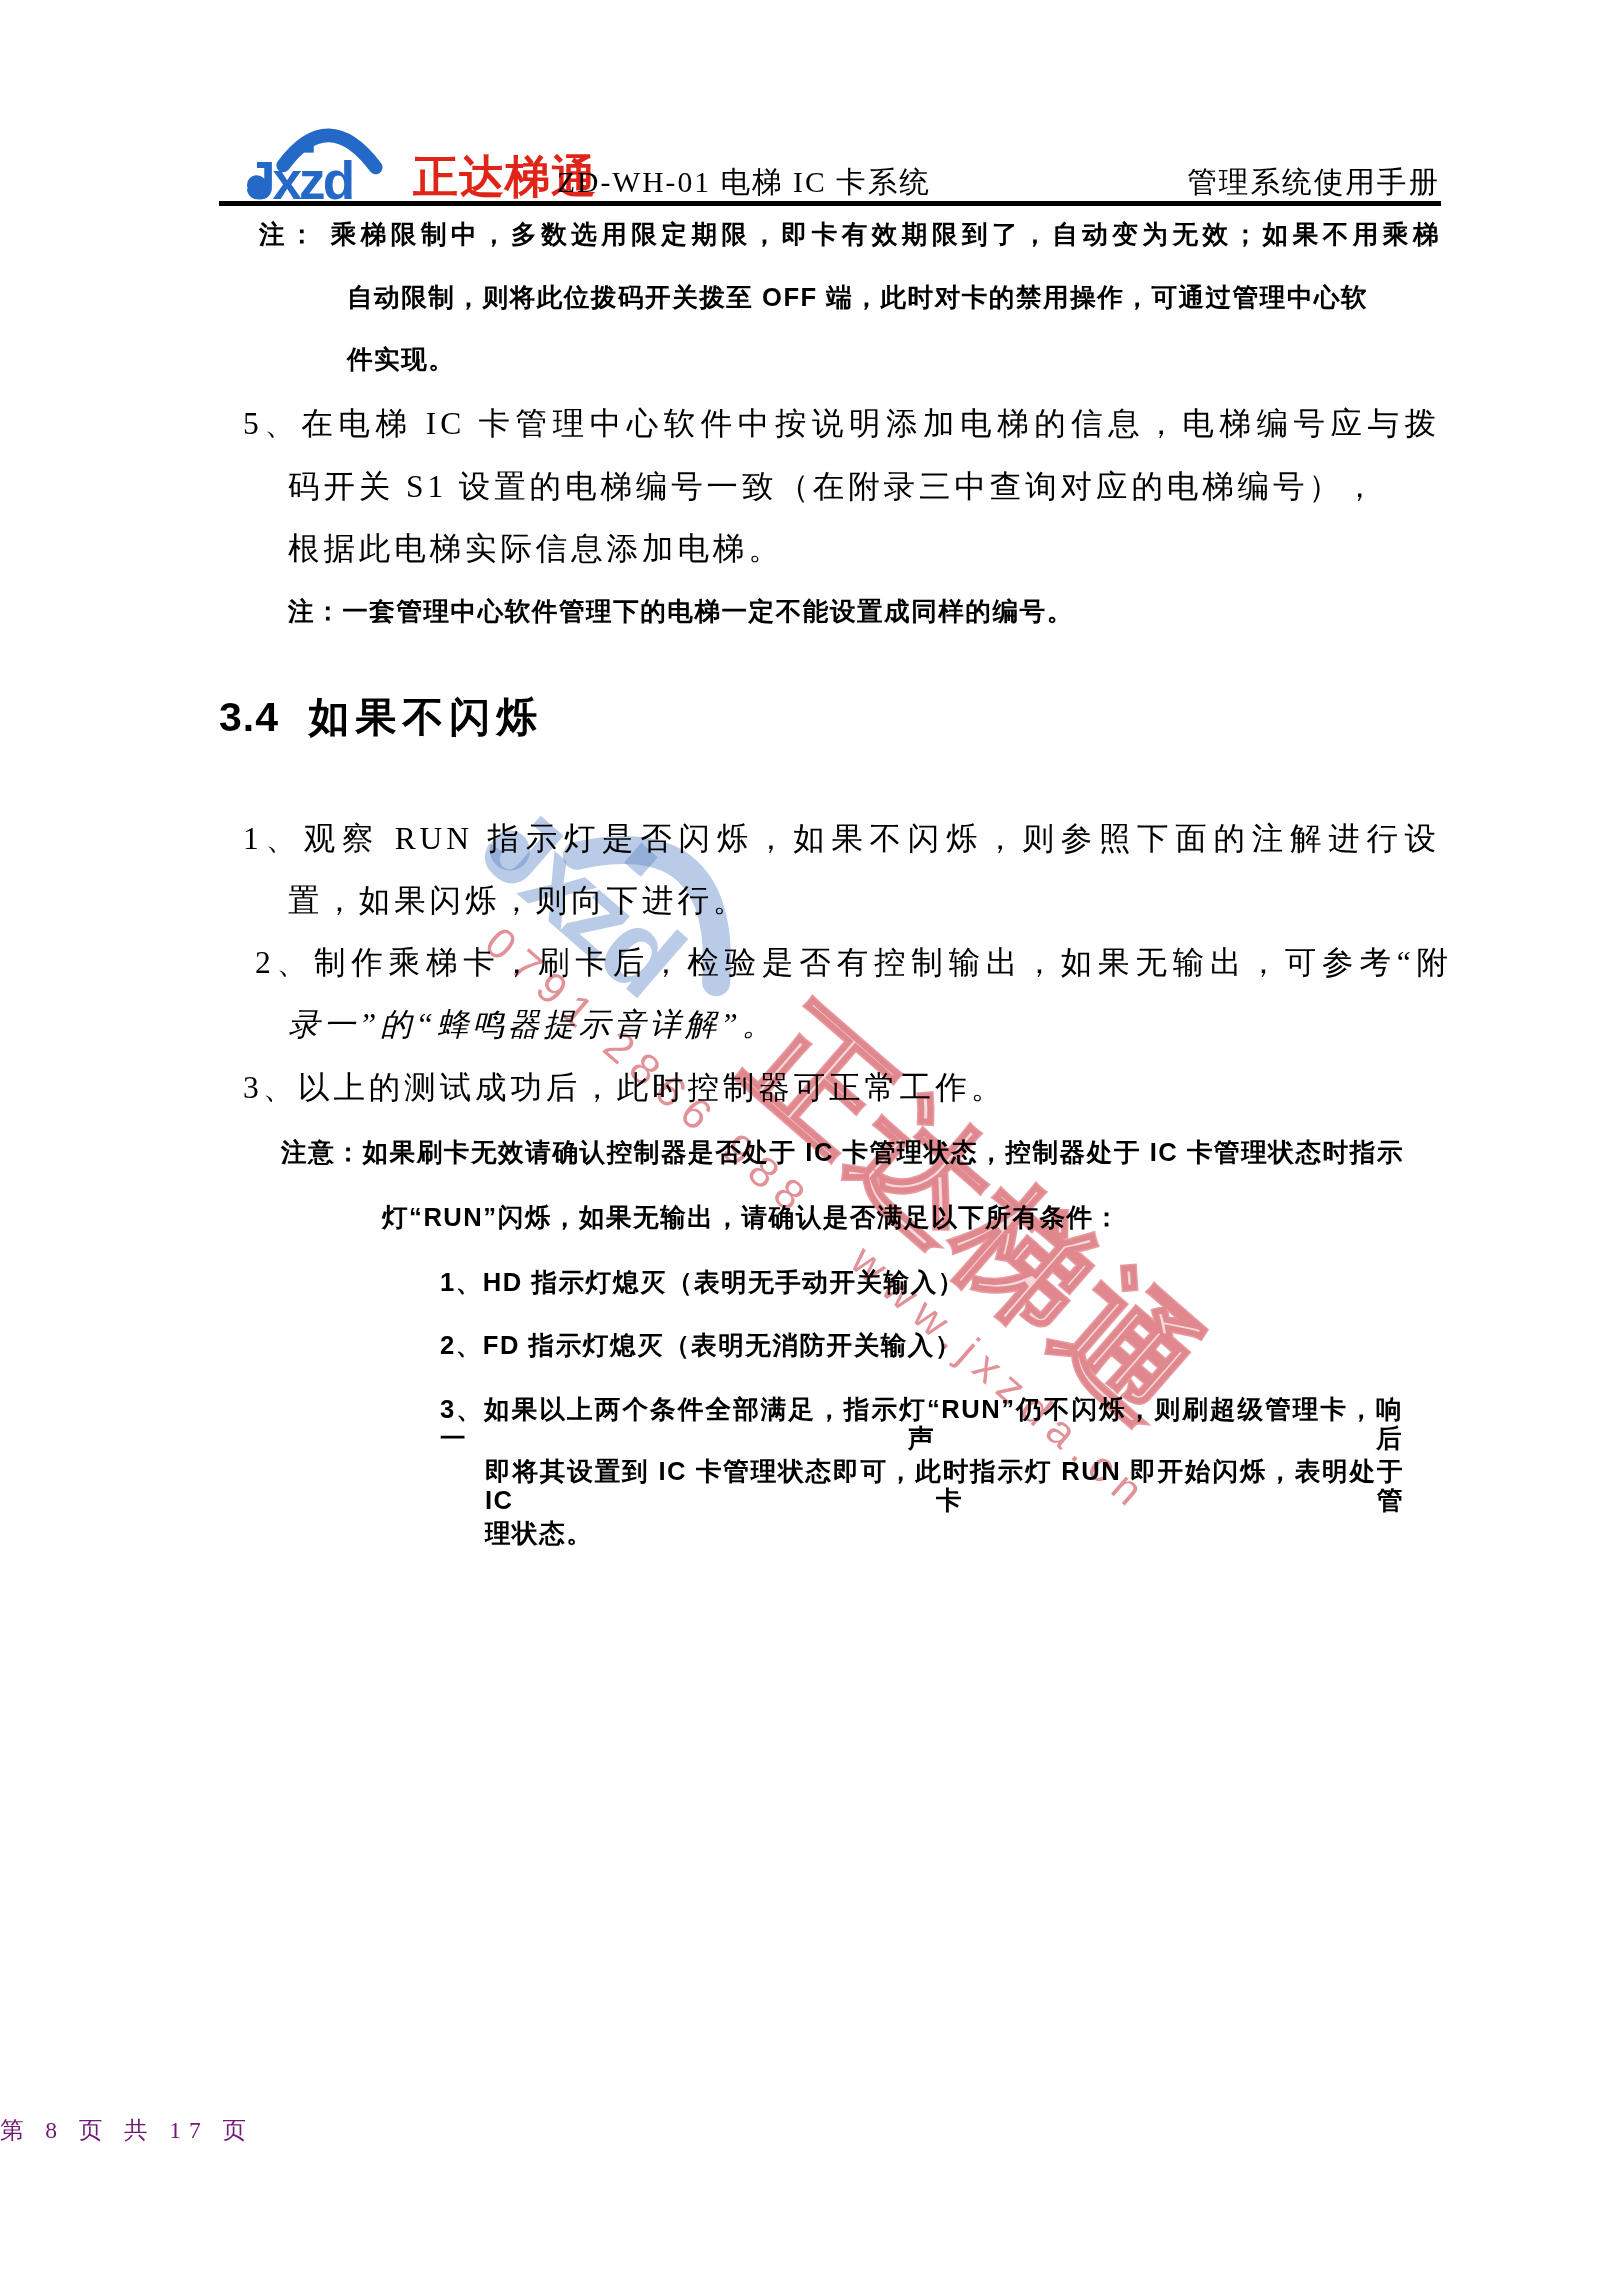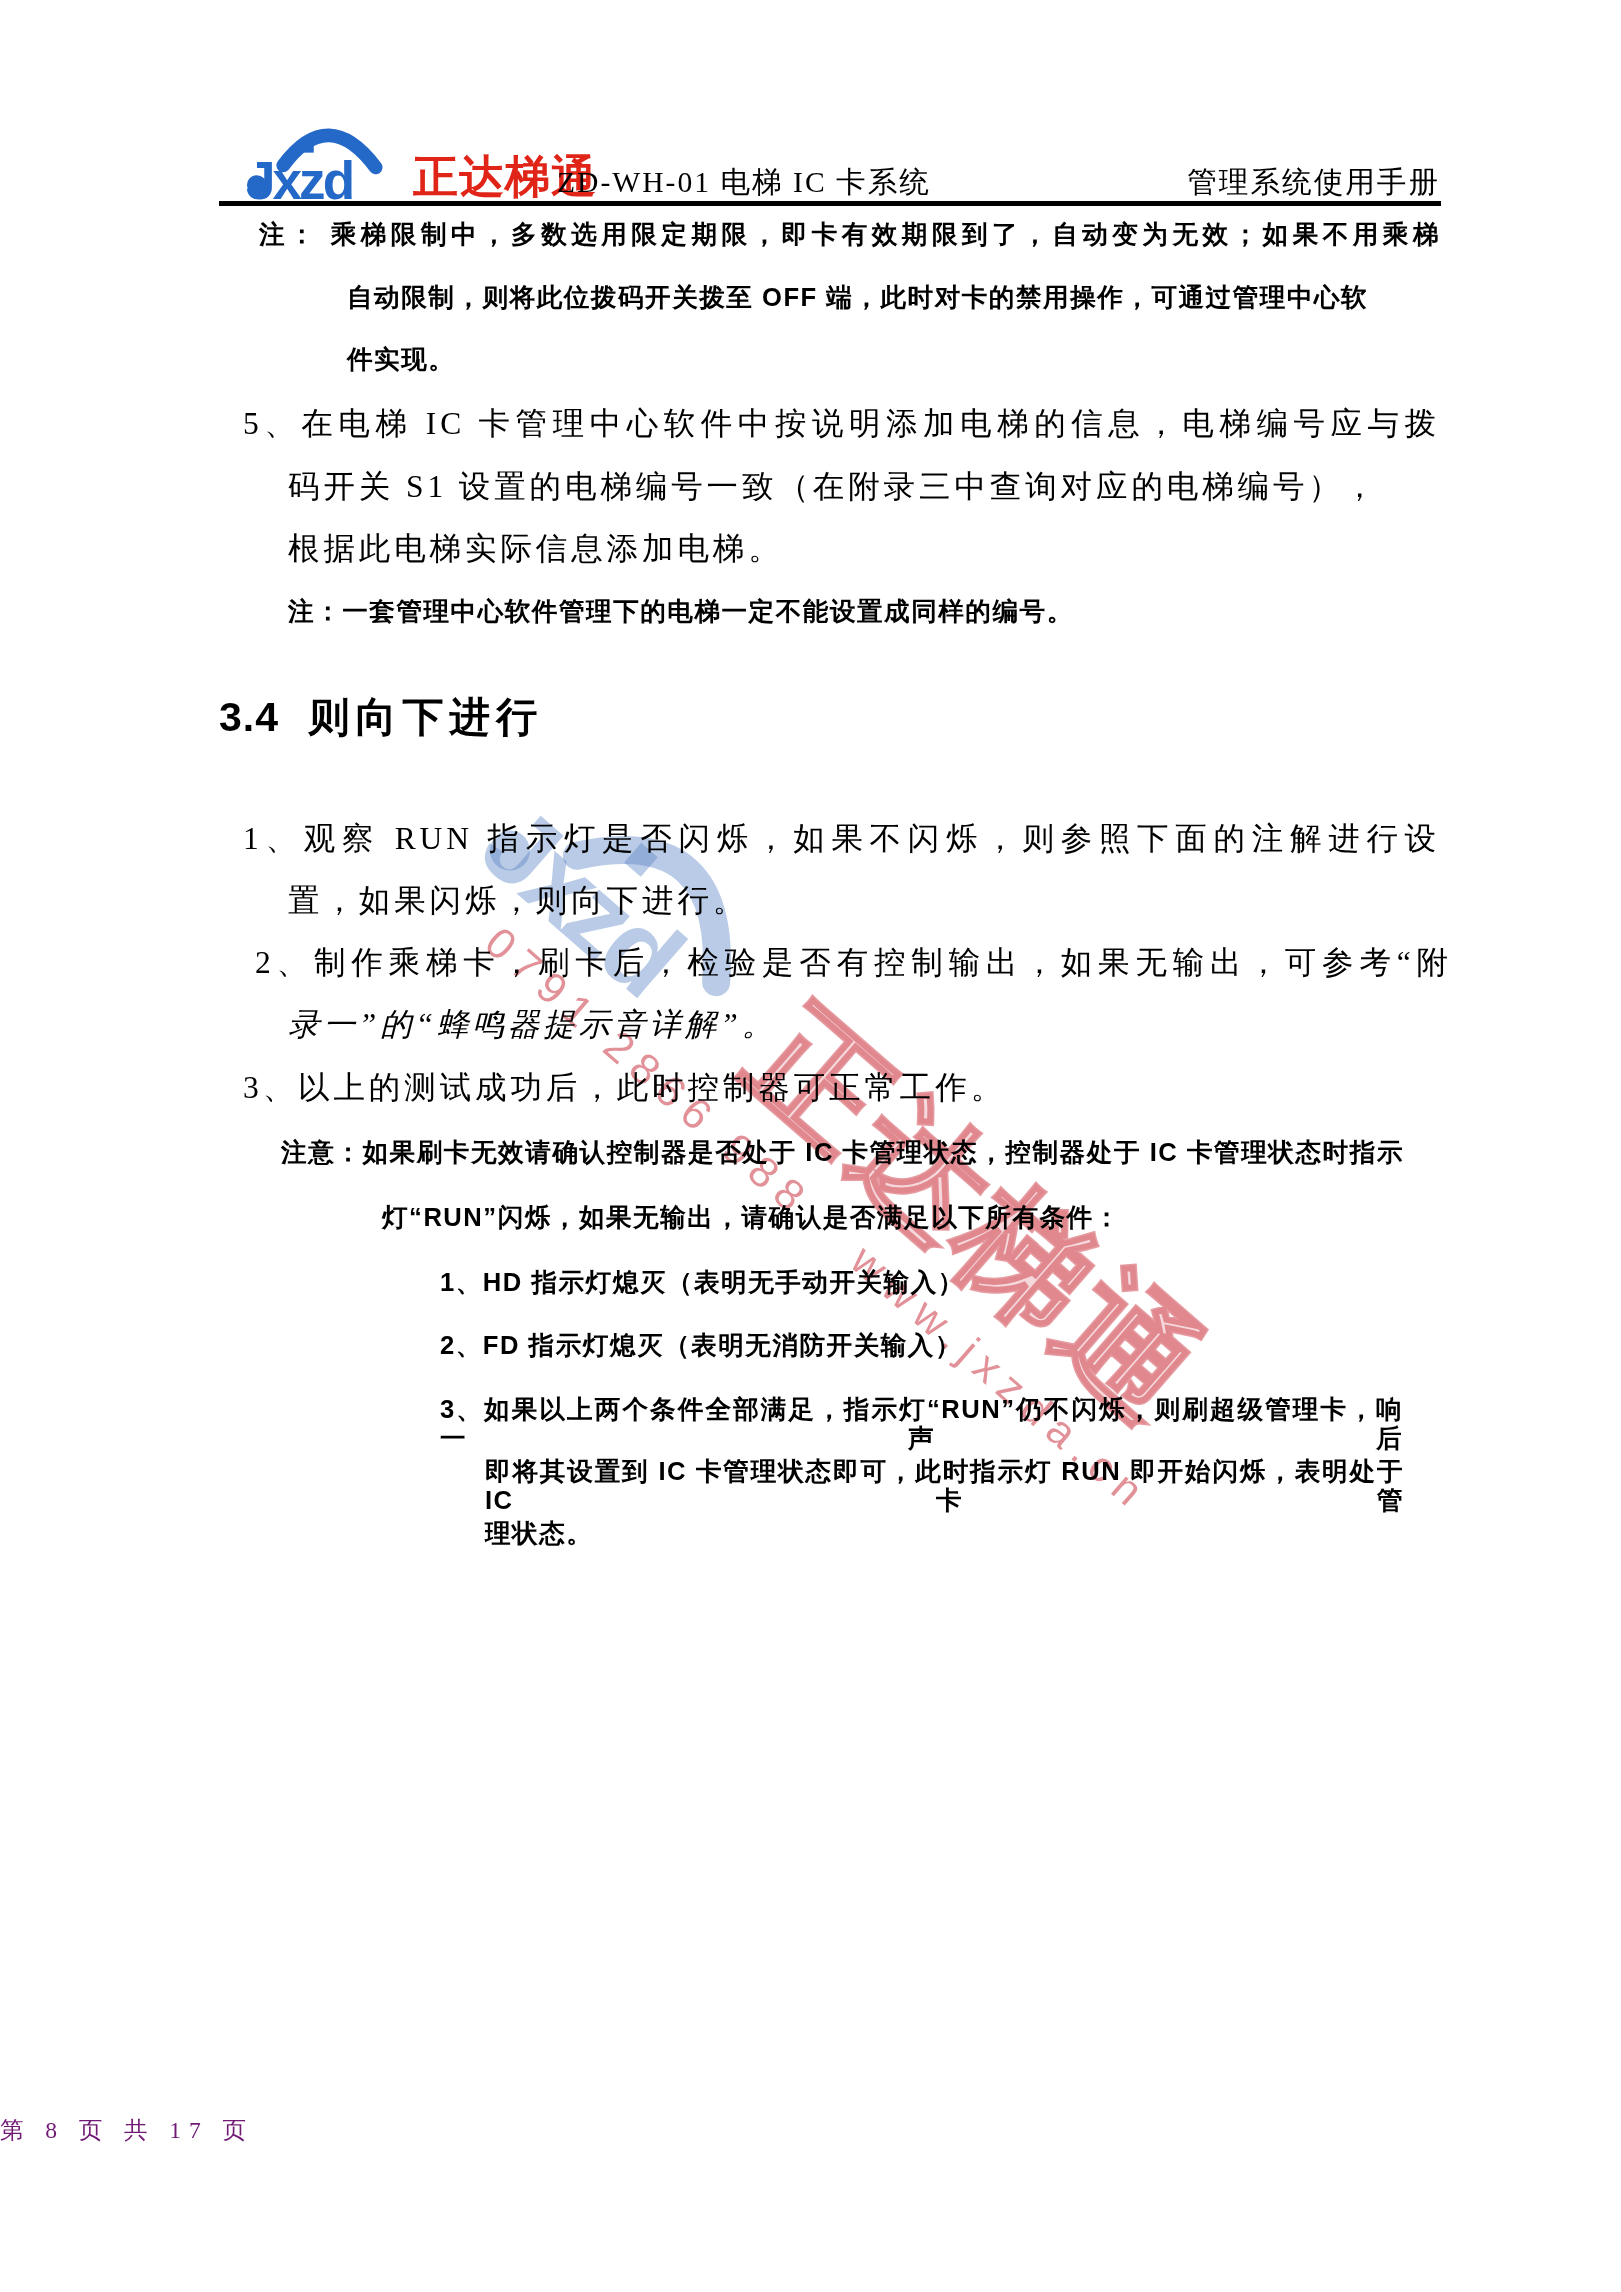--- a/index.html
+++ b/index.html
@@ -69,21 +69,21 @@
   <div class="ln note" style="left:347px;top:283px;">自动限制，则将此位拨码开关拨至 OFF 端，此时对卡的禁用操作，可通过管理中心软</div>
   <div class="ln note" style="left:347px;top:345px;">件实现。</div>
 
   <div class="ln body-serif just" style="left:243px;top:406px;width:1197px;">5、在电梯 IC 卡管理中心软件中按说明添加电梯的信息，电梯编号应与拨</div>
   <div class="ln body-serif" style="left:288px;top:469px;">码开关 S1 设置的电梯编号一致（在附录三中查询对应的电梯编号），</div>
   <div class="ln body-serif" style="left:288px;top:531px;">根据此电梯实际信息添加电梯。</div>
 
   <div class="ln note" style="left:288px;top:597px;">注：一套管理中心软件管理下的电梯一定不能设置成同样的编号。</div>
 
   <div class="section-heading">
-    <span class="num">3.4</span><span class="ttl">则向下进行</span>
+    <span class="num">3.4</span><span class="ttl">如果不闪烁</span>
   </div>
 
   <div class="ln body-serif just" style="left:243px;top:821px;width:1197px;">1、观察 RUN 指示灯是否闪烁，如果不闪烁，则参照下面的注解进行设</div>
   <div class="ln body-serif" style="left:288px;top:883px;">置，如果闪烁，则向下进行。</div>
 
   <div class="ln body-serif just" style="left:243px;top:945px;width:1197px;margin-left:12px;">2、制作乘梯卡，刷卡后，检验是否有控制输出，如果无输出，可参考“附</div>
   <div class="ln body-serif" style="left:288px;top:1007px;font-style:italic;">录一”的“蜂鸣器提示音详解”。</div>
 
   <div class="ln body-serif" style="left:243px;top:1070px;">3、以上的测试成功后，此时控制器可正常工作。</div>
 

